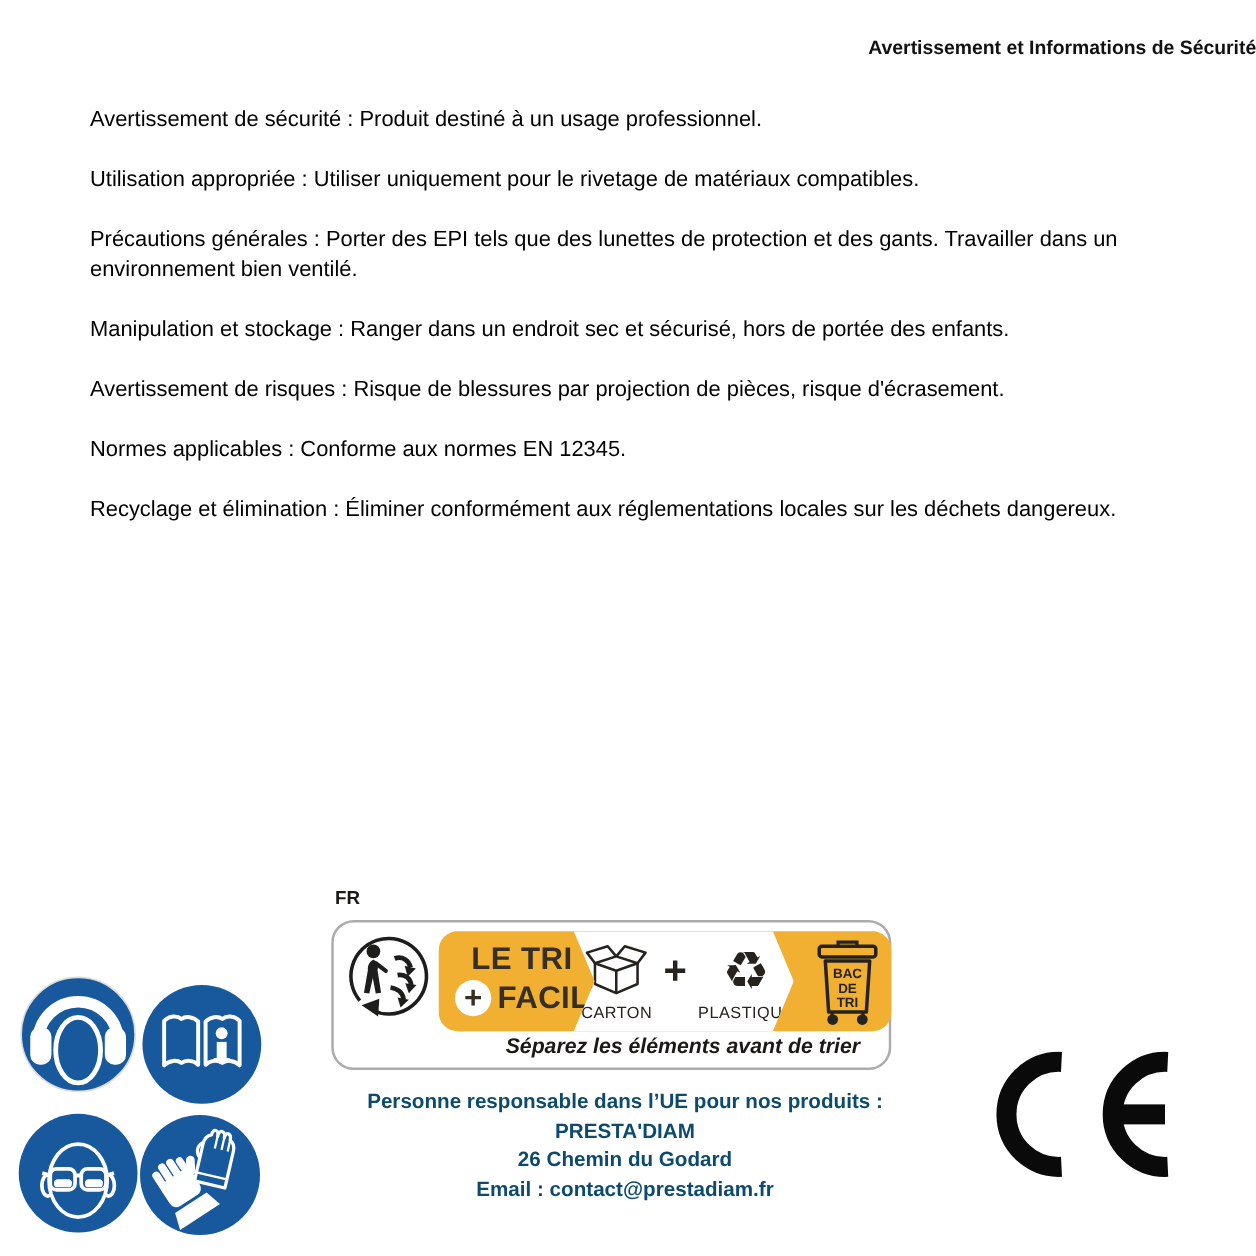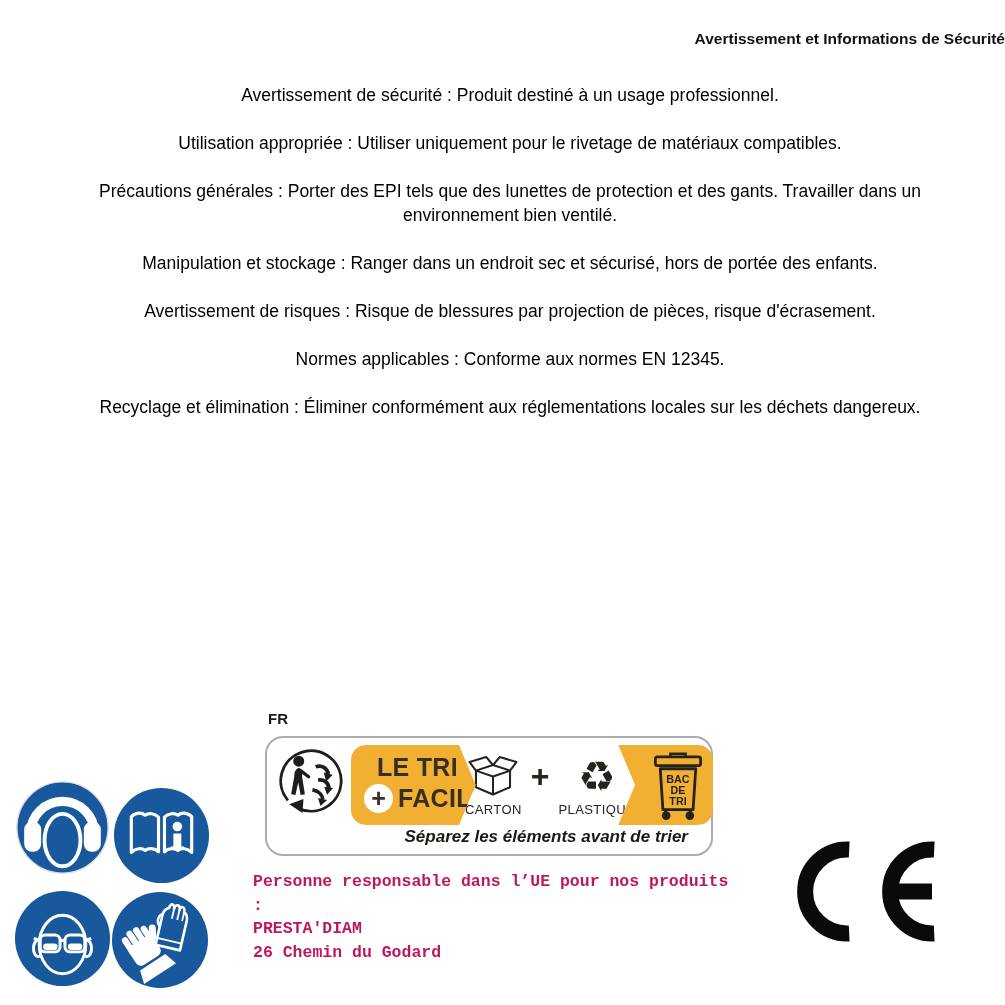--- a/index.html
+++ b/index.html
@@ -9,21 +9,21 @@
     font-family:"Liberation Sans", sans-serif; color:#000; overflow:hidden;
   }
 
   
   .title {
     position:absolute; left:0; right:0; top:30px;
     text-align:right; font-size:15.5px; font-weight:bold; color:#111;
   }
   .content {
     position:absolute; left:72px; top:83px; width:876px;
-    font-size:17.5px; line-height:24px; color:#000;text-align:center;
+    font-size:17.5px; line-height:24px; color:#000;
   }
   .content p { margin:0 0 24px 0; }
 
   
   .picto { position:absolute; }
   .picto svg { display:block; }
 
   
   .fr-code {
     position:absolute; left:268px; top:710px;
@@ -67,21 +67,21 @@
     fill:#26231f;
   }
   .tagline {
     position:absolute; right:23px; top:89px;
     font-size:17px; font-style:italic; font-weight:bold; color:#1b1916;
   }
 
   
   .company {
     position:absolute; left:253px; top:870px; width:494px;
-    font-size:16.5px; font-weight:bold; line-height:23.5px; color:#be185d;font-family:Liberation Mono, monospace;
+    text-align:center; font-size:16.5px; font-weight:bold; line-height:23.5px; color:#0c4a6e;
   }
 
   
   .ce { position:absolute; left:795px; top:841px; }
 </style>
 </head>
 <body>
 
 <div id="page">
 
@@ -222,20 +222,21 @@
       </div>
     </div>
 
     <div class="tagline">Séparez les éléments avant de trier</div>
   </div>
 
   <div class="company">
     <div>Personne responsable dans l’UE pour nos produits :</div>
     <div>PRESTA'DIAM</div>
     <div>26 Chemin du Godard</div>
+    <div>Email : contact@prestadiam.fr</div>
   </div>
 
   <svg class="ce" width="155" height="101" viewBox="0 0 151 101">
     <path d="M52.2 8.55 A42 42 0 1 0 52.2 92.45" stroke="#0a0a0a" stroke-width="16" fill="none"></path>
     <g transform="translate(85,0)">
       <path d="M52.2 8.55 A42 42 0 1 0 52.2 92.45" stroke="#0a0a0a" stroke-width="16" fill="none"></path>
       <rect x="15" y="42.5" width="35" height="16" fill="#0a0a0a"></rect>
     </g>
   </svg>
 

